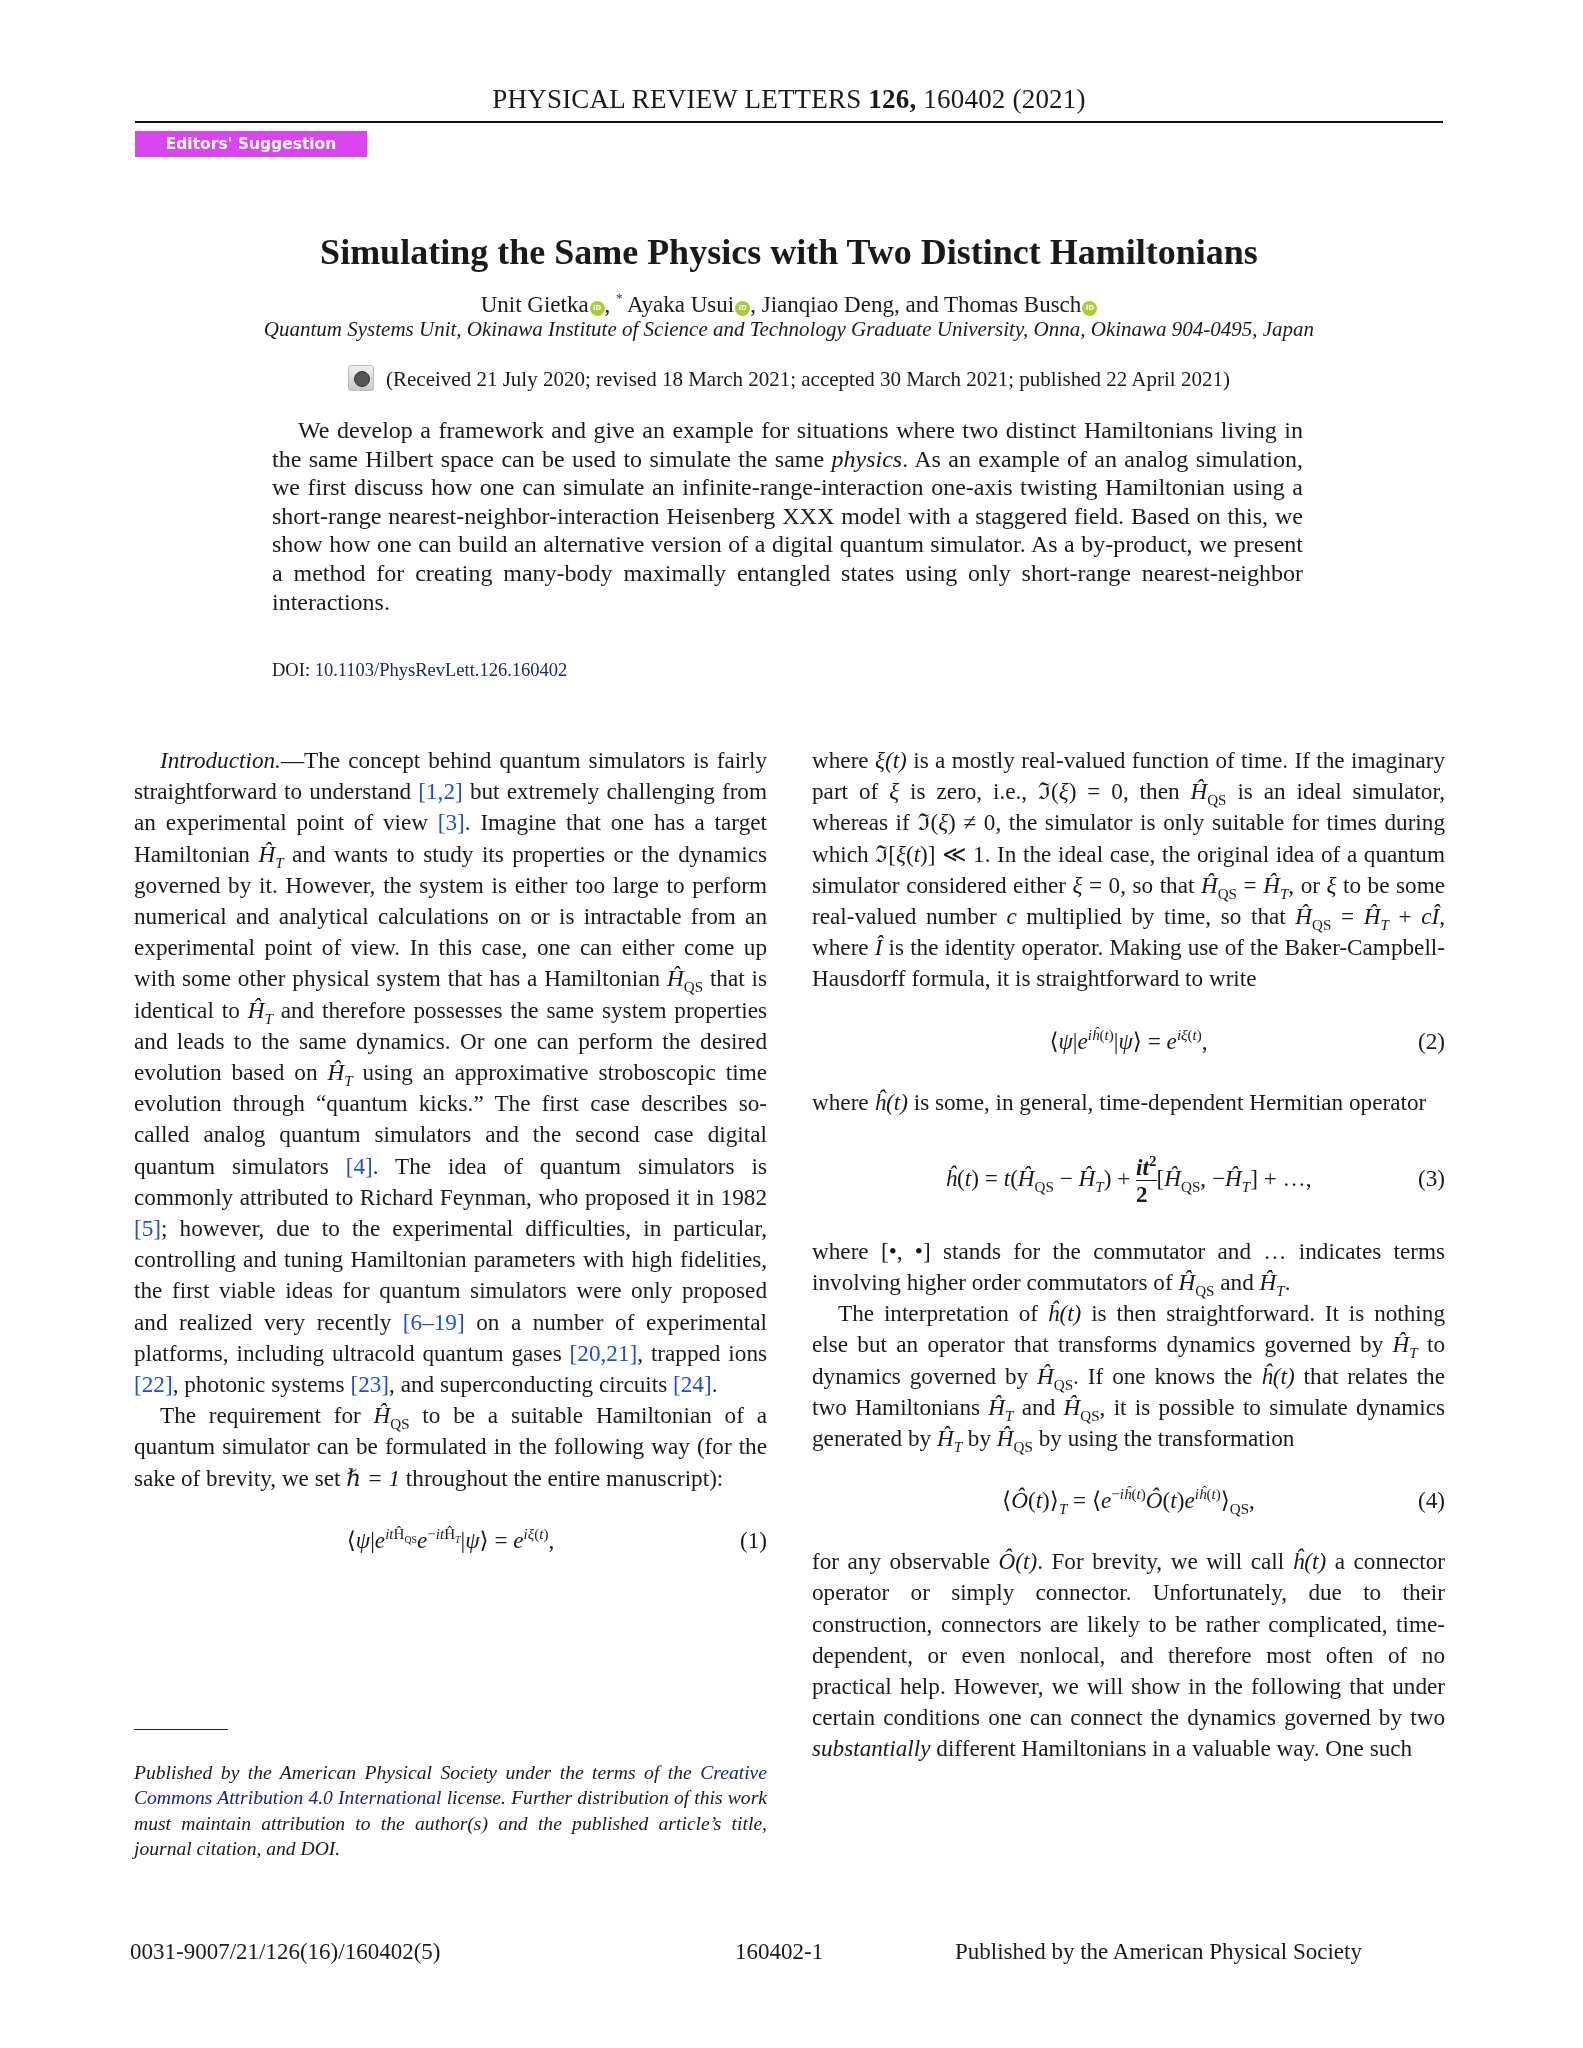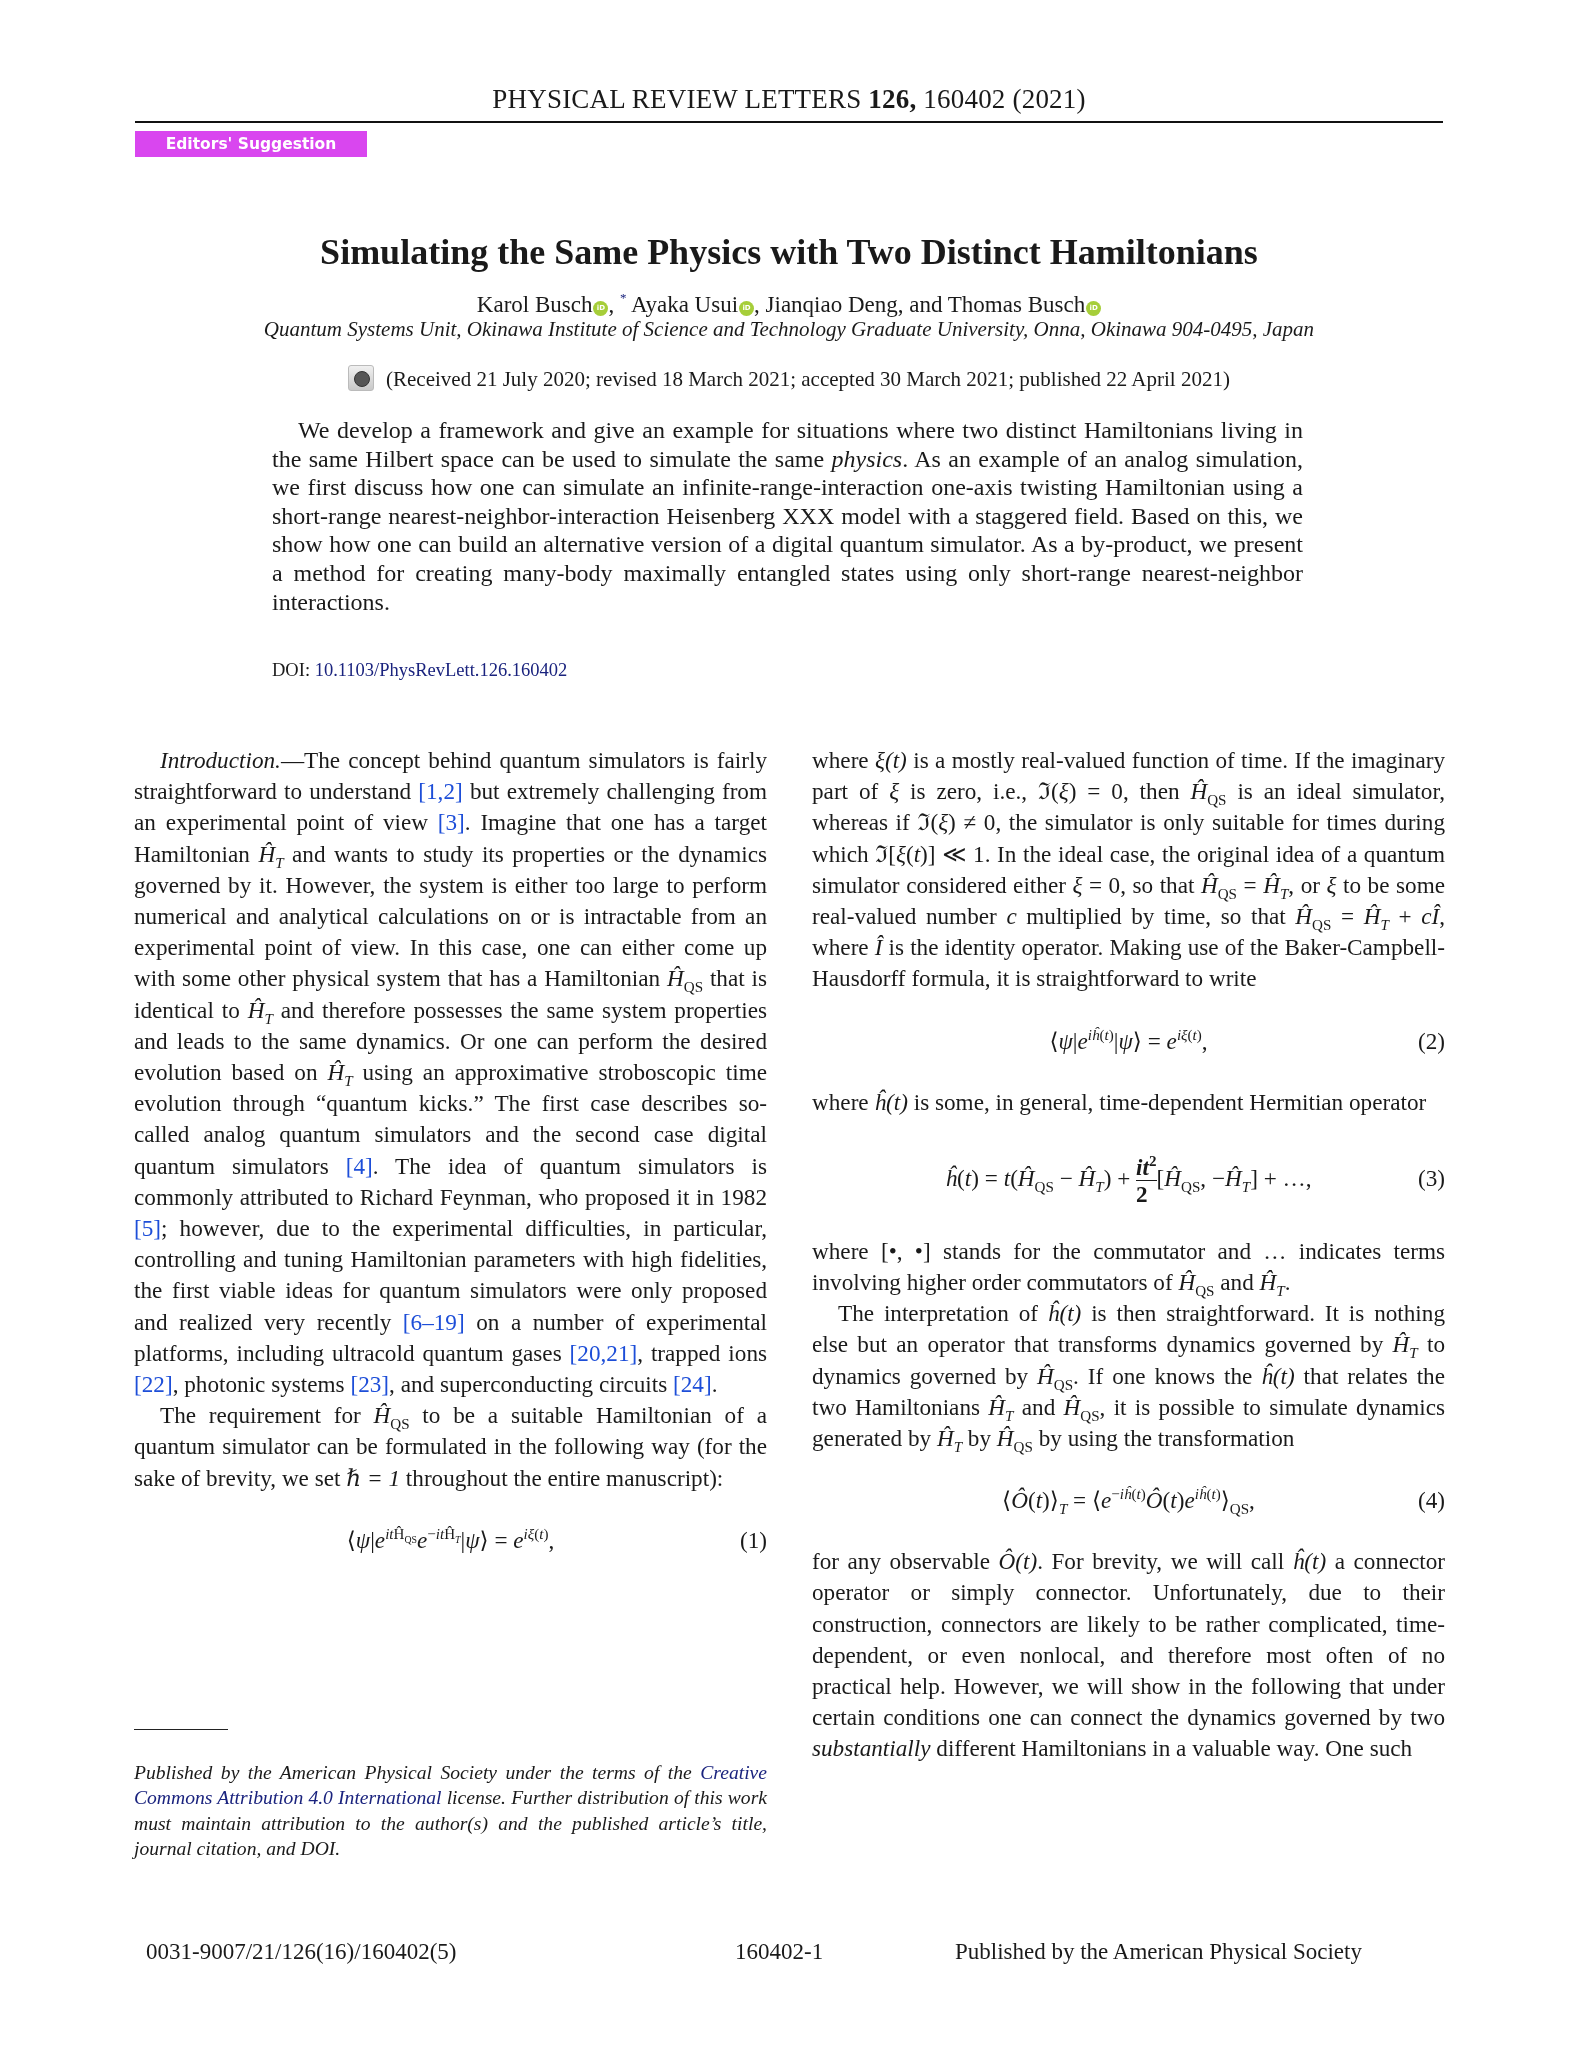--- a/index.html
+++ b/index.html
@@ -78,39 +78,39 @@
   .rm { font-style: normal; }
   .footnote-rule { left: 134px; top: 1689px; width: 94px; height: 1px; background: #222; }
   .footnote {
     left: 134px; width: 633px; top: 1720px; font-size: 19.6px; line-height: 25.4px;
     font-style: italic; text-align: justify;
   }
   .footnote .lic { color: #1a237e; }
   .footer {
     top: 1897px; font-size: 23px; line-height: 30px;
   }
-  .footer-left { left: 146px; }
+  .footer-left { left: 130px; }
   .footer-center { left: 735px; }
   .footer-right { left: 955px; }
 </style>
 </head>
 <body>
 
 <div class="abs journal-header">
   <span>PHYSICAL REVIEW LETTERS</span>
   <span class="vol">126,</span>
   <span>160402 (2021)</span>
 </div>
 <div class="abs header-rule"></div>
 <div class="abs badge">Editors' Suggestion</div>
 
 <div class="abs title">Simulating the Same Physics with Two Distinct Hamiltonians</div>
 
 <div class="abs authors">
-  <span>Karol Busch</span><span class="orcid">iD</span><span>, </span><span class="star">*</span>
+  <span>Unit Gietka</span><span class="orcid">iD</span><span>, </span><span class="star">*</span>
   <span>Ayaka Usui</span><span class="orcid">iD</span><span>, </span><span>Jianqiao Deng</span><span>, and </span><span>Thomas Busch</span><span class="orcid">iD</span>
 </div>
 
 <div class="abs affil">Quantum Systems Unit, Okinawa Institute of Science and Technology Graduate University, Onna, Okinawa 904-0495, Japan</div>
 
 <div class="abs dates">
   <span class="check-icon"></span><span>(Received 21 July 2020; revised 18 March 2021; accepted 30 March 2021; published 22 April 2021)</span>
 </div>
 
 <div class="abs abstract"><span>We develop a framework and give an example for situations where two distinct Hamiltonians living in the same Hilbert space can be used to simulate the same </span><em>physics</em><span>. As an example of an analog simulation, we first discuss how one can simulate an infinite-range-interaction one-axis twisting Hamiltonian using a short-range nearest-neighbor-interaction Heisenberg XXX model with a staggered field. Based on this, we show how one can build an alternative version of a digital quantum simulator. As a by-product, we present a method for creating many-body maximally entangled states using only short-range nearest-neighbor interactions.</span></div>

